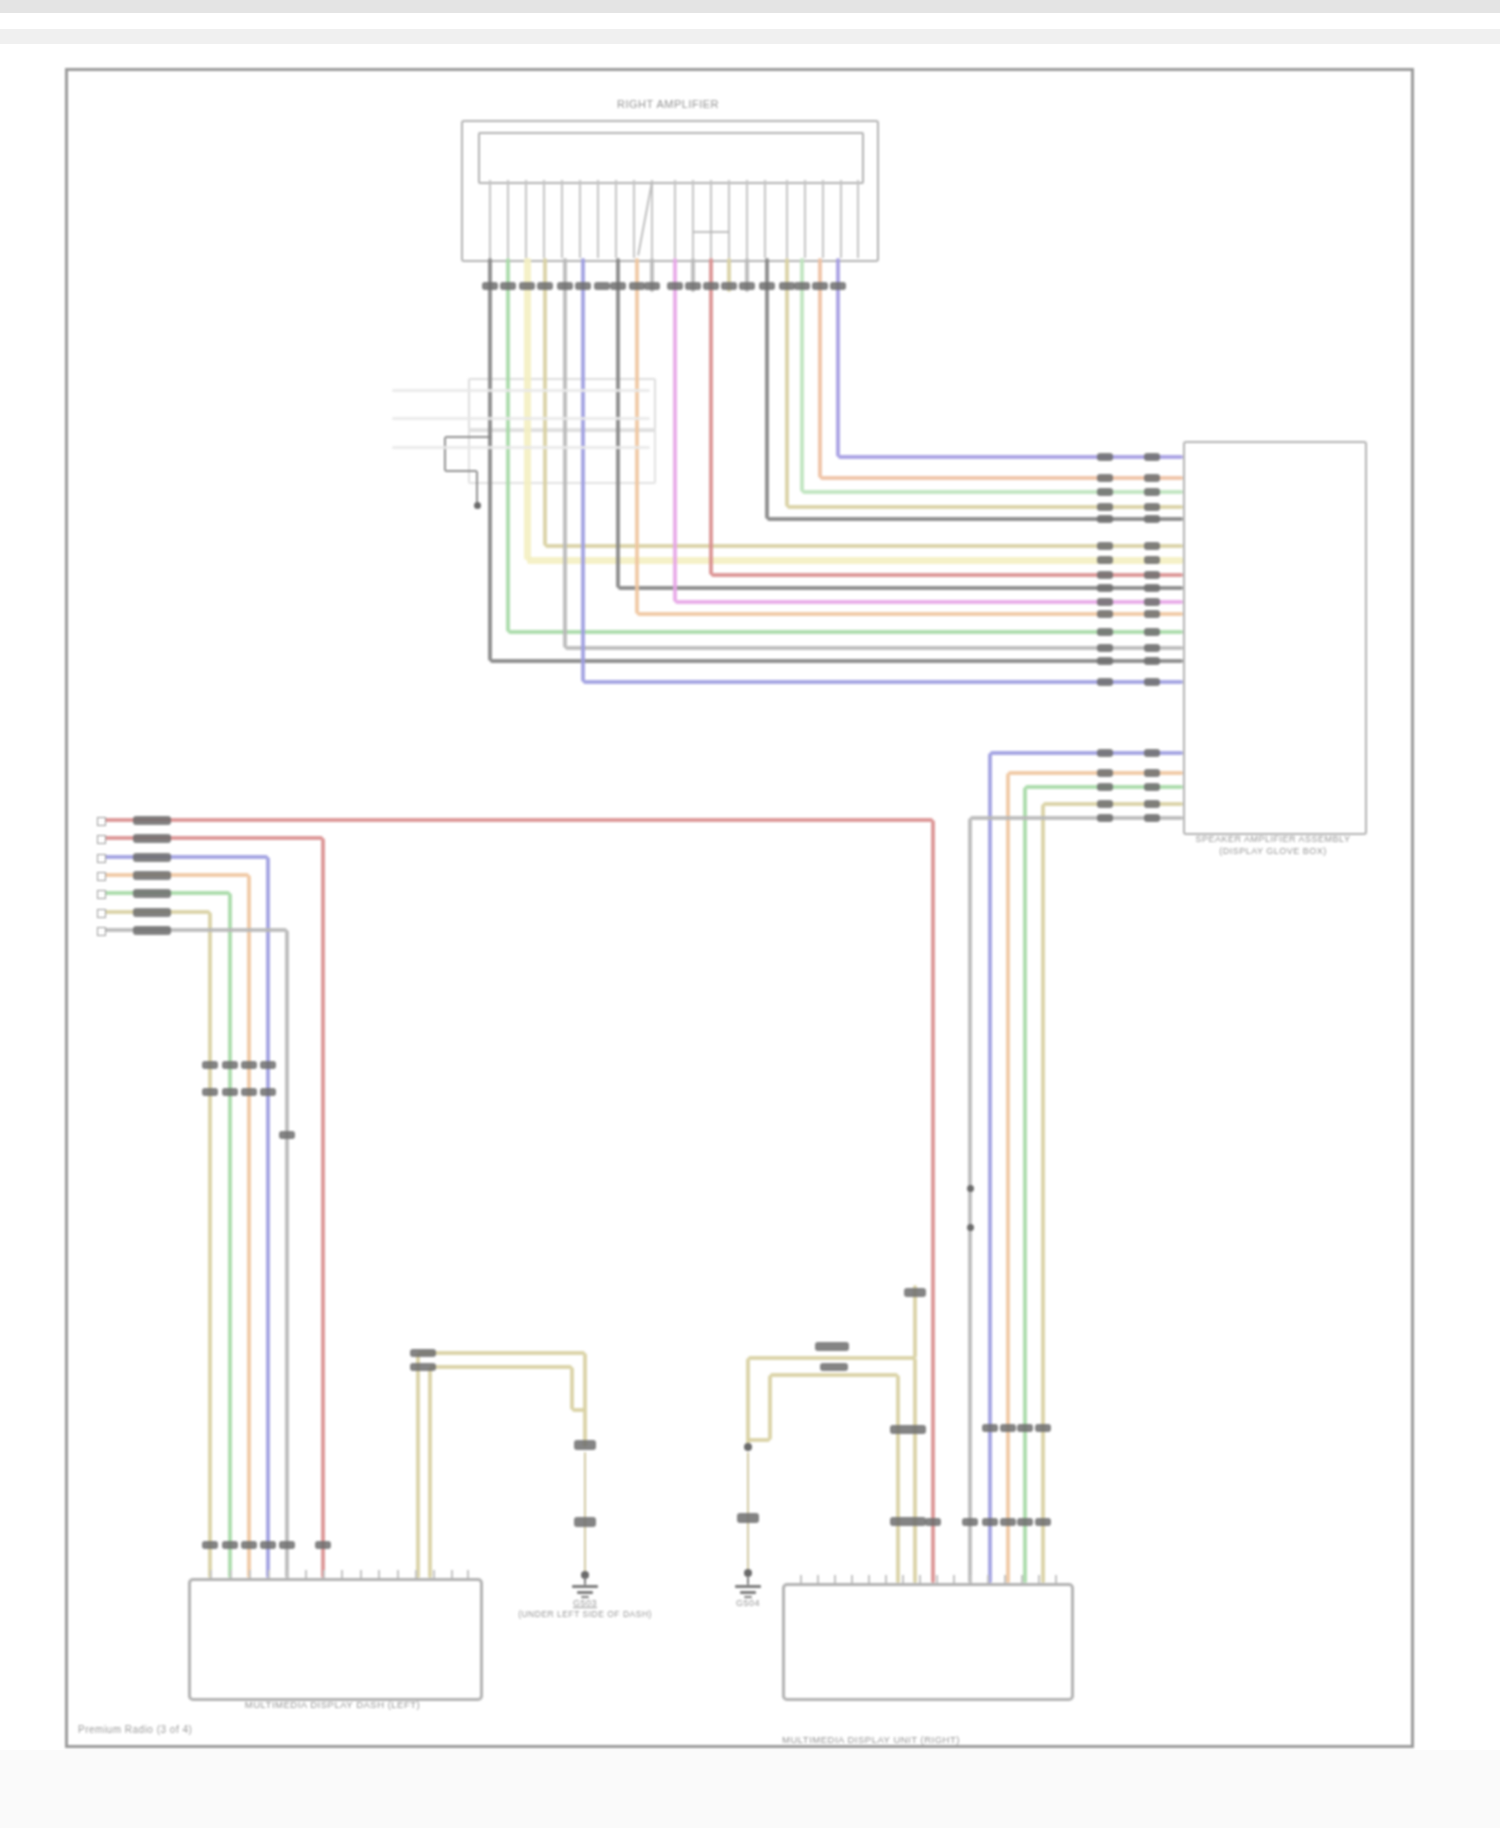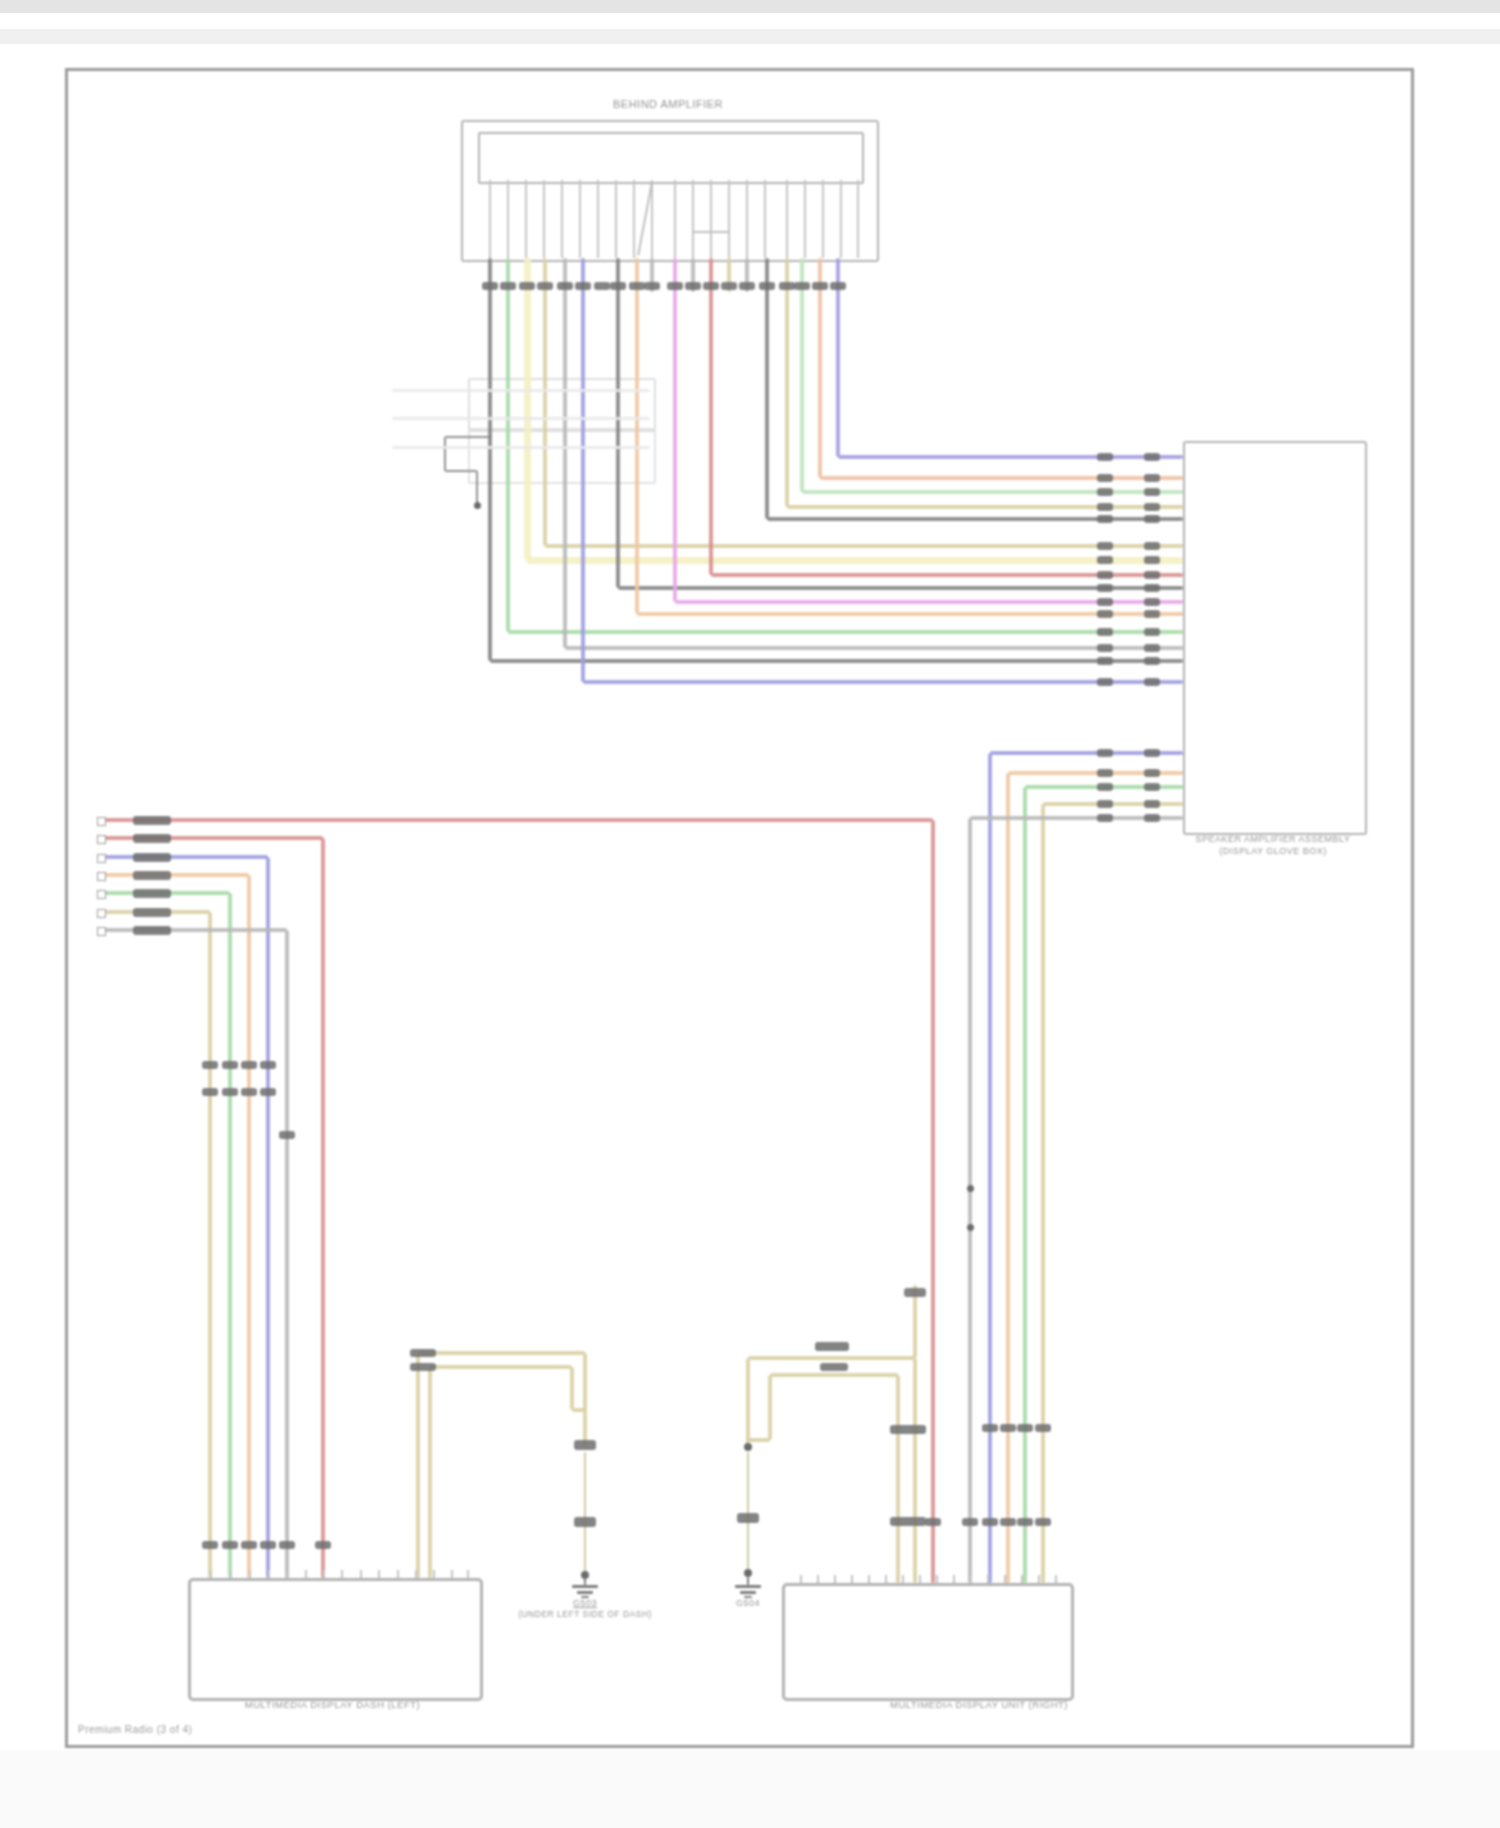--- a/index.html
+++ b/index.html
@@ -19,21 +19,21 @@
   #ghost-box-1{left:468px;top:378px;width:184px;height:50px;border:2px solid #dedede;background:transparent;border-radius:2px;}
   #ghost-box-2{left:468px;top:428px;width:184px;height:52px;border:2px solid #e2e2e2;background:transparent;border-radius:2px;}
   #right-box{left:1183px;top:441px;width:180px;height:390px;}
   #bottom-left-box{left:188px;top:1578px;width:289px;height:117px;border-width:3px;border-radius:5px;}
   #bottom-right-box{left:782px;top:1583px;width:286px;height:112px;border-width:3px;border-radius:5px;}
   .lbl{color:#949494;white-space:nowrap;letter-spacing:0.5px;text-align:right;}
   #top-box-label{left:461px;top:98px;width:414px;text-align:center;font-size:11px;}
   #right-box-label-1{left:1143px;top:834px;width:260px;text-align:center;font-size:9px;}
   #right-box-label-2{left:1143px;top:846px;width:260px;text-align:center;font-size:9px;}
   #bottom-left-box-label{left:188px;top:1699px;width:289px;text-align:center;font-size:9.5px;}
-  #bottom-right-box-label{left:782px;top:1699px;width:286px;text-align:right;font-size:9.5px;}
+  #bottom-right-box-label{left:782px;top:1734px;width:286px;text-align:left;font-size:9.5px;}
   .gnd-id{width:120px;text-align:center;font-size:9px;}
   .gnd-note{width:220px;text-align:center;font-size:8.5px;}
   #ground-left-id{left:525px;top:1598px;text-decoration:underline;}
   #ground-left-note{left:475px;top:1609px;}
   #ground-right-id{left:688px;top:1598px;}
   #footer-note{left:78px;top:1724px;font-size:10px;color:#9a9a9a;}
   .wire{position:absolute;border-radius:2px;opacity:0.9;}
   .blob{position:absolute;background:#6e6e6e;border-radius:3px;opacity:0.85;}
   .dot{position:absolute;background:#6a6a6a;border-radius:50%;}
   .pin{position:absolute;background:#c4c4c4;}
@@ -315,21 +315,21 @@
         <div class="gbar" style="left: 584px; top: 1577px; width: 2px; height: 8px;"></div>
         <div class="gbar" style="left: 572px; top: 1585px; width: 26px; height: 3px;"></div>
         <div class="gbar" style="left: 577px; top: 1591px; width: 16px; height: 3px;"></div>
         <div class="gbar" style="left: 581px; top: 1596px; width: 8px; height: 2px;"></div>
         <div class="gbar" style="left: 747px; top: 1577px; width: 2px; height: 8px;"></div>
         <div class="gbar" style="left: 735px; top: 1585px; width: 26px; height: 3px;"></div>
         <div class="gbar" style="left: 740px; top: 1591px; width: 16px; height: 3px;"></div>
         <div class="gbar" style="left: 744px; top: 1596px; width: 8px; height: 2px;"></div>
       </div>
 
-    <div class="abs lbl" id="top-box-label">BEHIND AMPLIFIER</div>
+    <div class="abs lbl" id="top-box-label">RIGHT AMPLIFIER</div>
     <div class="abs lbl" id="right-box-label-1">SPEAKER AMPLIFIER ASSEMBLY</div>
     <div class="abs lbl" id="right-box-label-2">(DISPLAY GLOVE BOX)</div>
     <div class="abs lbl" id="bottom-left-box-label">MULTIMEDIA DISPLAY DASH (LEFT)</div>
     <div class="abs lbl" id="bottom-right-box-label">MULTIMEDIA DISPLAY UNIT (RIGHT)</div>
     <div class="abs lbl gnd-id" id="ground-left-id">G503</div>
     <div class="abs lbl gnd-note" id="ground-left-note">(UNDER LEFT SIDE OF DASH)</div>
     <div class="abs lbl gnd-id" id="ground-right-id">G504</div>
     <div class="abs lbl" id="footer-note">Premium Radio (3 of 4)</div>
   </div>
 </div>

